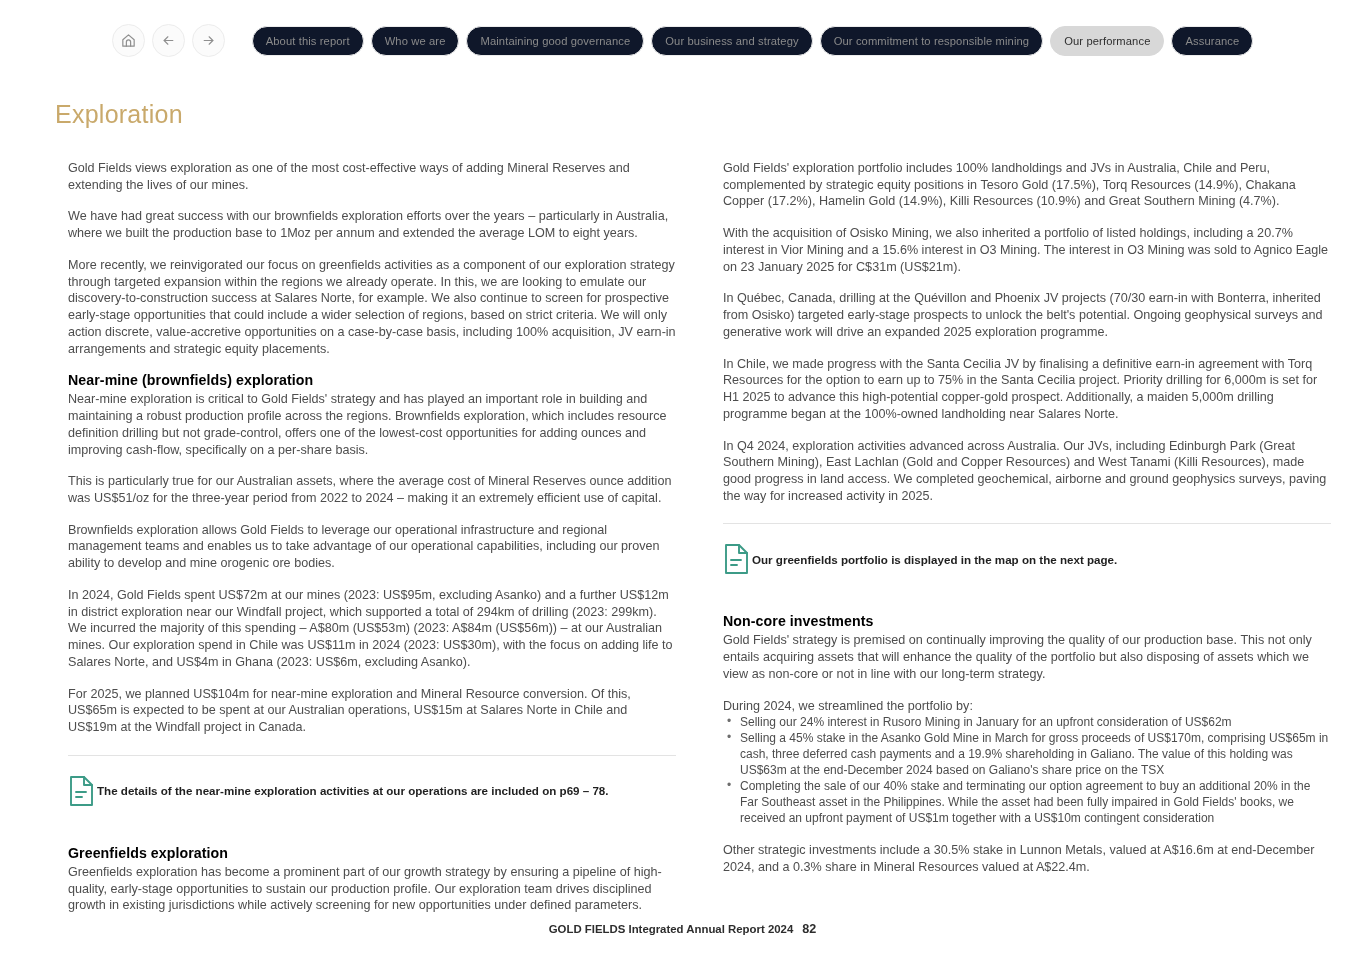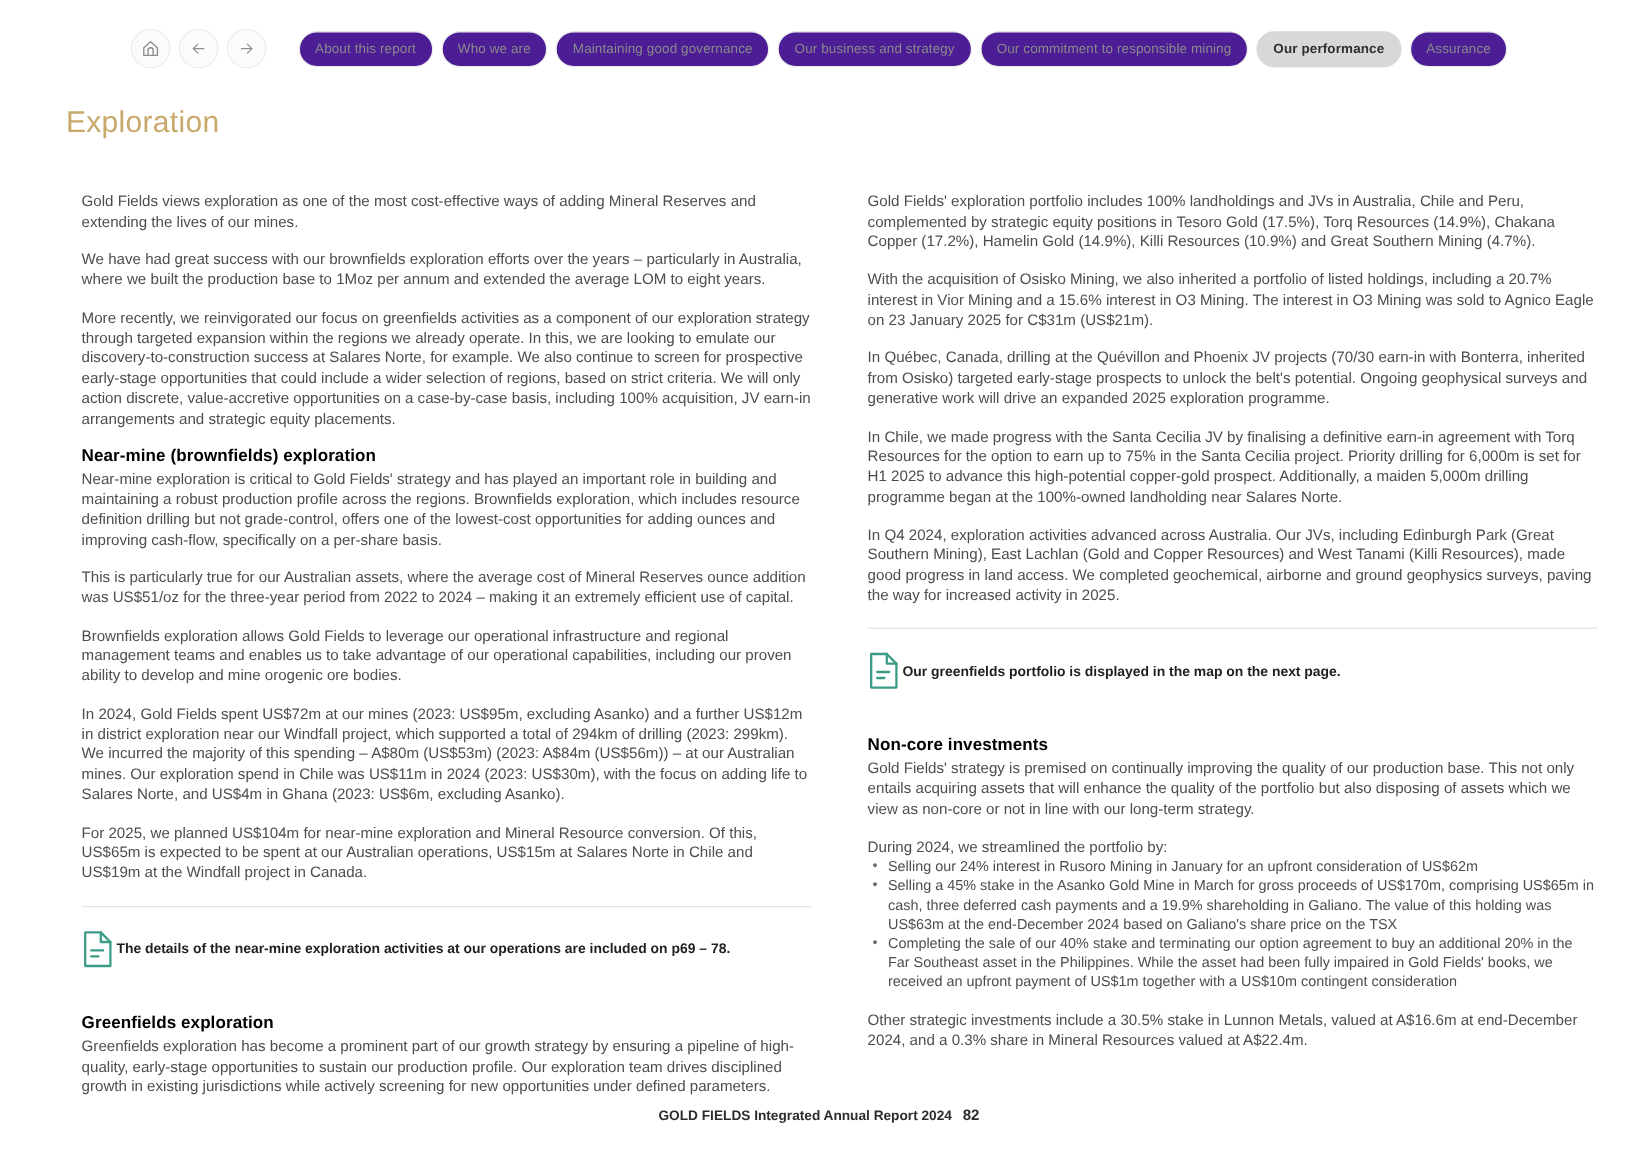--- a/index.html
+++ b/index.html
@@ -40,44 +40,44 @@
     justify-content: center;
     flex: 0 0 auto;
     cursor: pointer;
   }
   .nav-circle svg { display: block; }
   .nav-gap { width: 13px; flex: 0 0 auto; }
   .pill {
     height: 30px;
     border-radius: 15px;
     border: 1px solid #ececec;
-    background: #4c1d95;
+    background: #0f172a;
     display: flex;
     align-items: center;
     justify-content: center;
     padding: 0 13px;
     font-size: 11.2px;
     color: #8a8a8a;
     white-space: nowrap;
     flex: 0 0 auto;
     cursor: pointer;
     letter-spacing: 0.01em;
   }
   .pill.active {
     background: #d8d8d8;
     border-color: #d8d8d8;
     color: #2e2e2e;
-    font-weight: 700;
+    font-weight: 400;
   }
 
   
   .page-title {
     position: absolute;
     left: 55px;
-    top: 88px;
+    top: 100px;
     font-size: 25px;
     font-weight: 400;
     color: #c9a96b;
     letter-spacing: 0.01em;
     margin: 0;
   }
 
   .columns {
     position: absolute;
     top: 160px;

